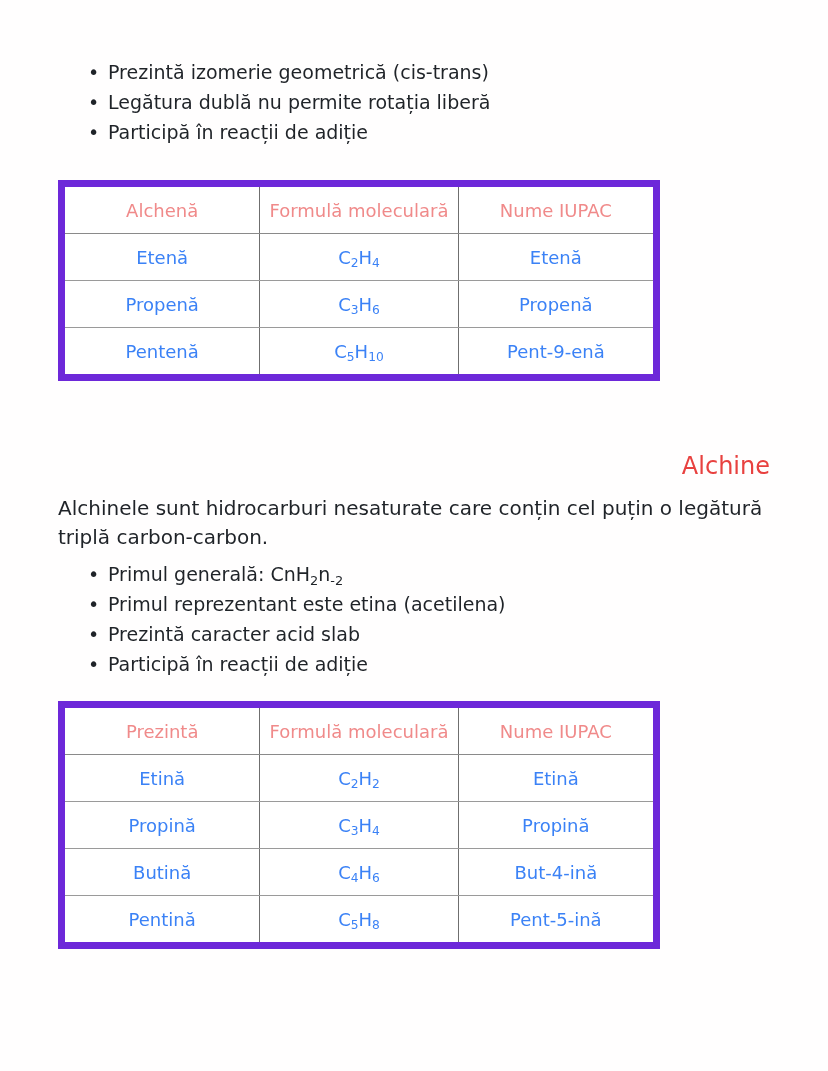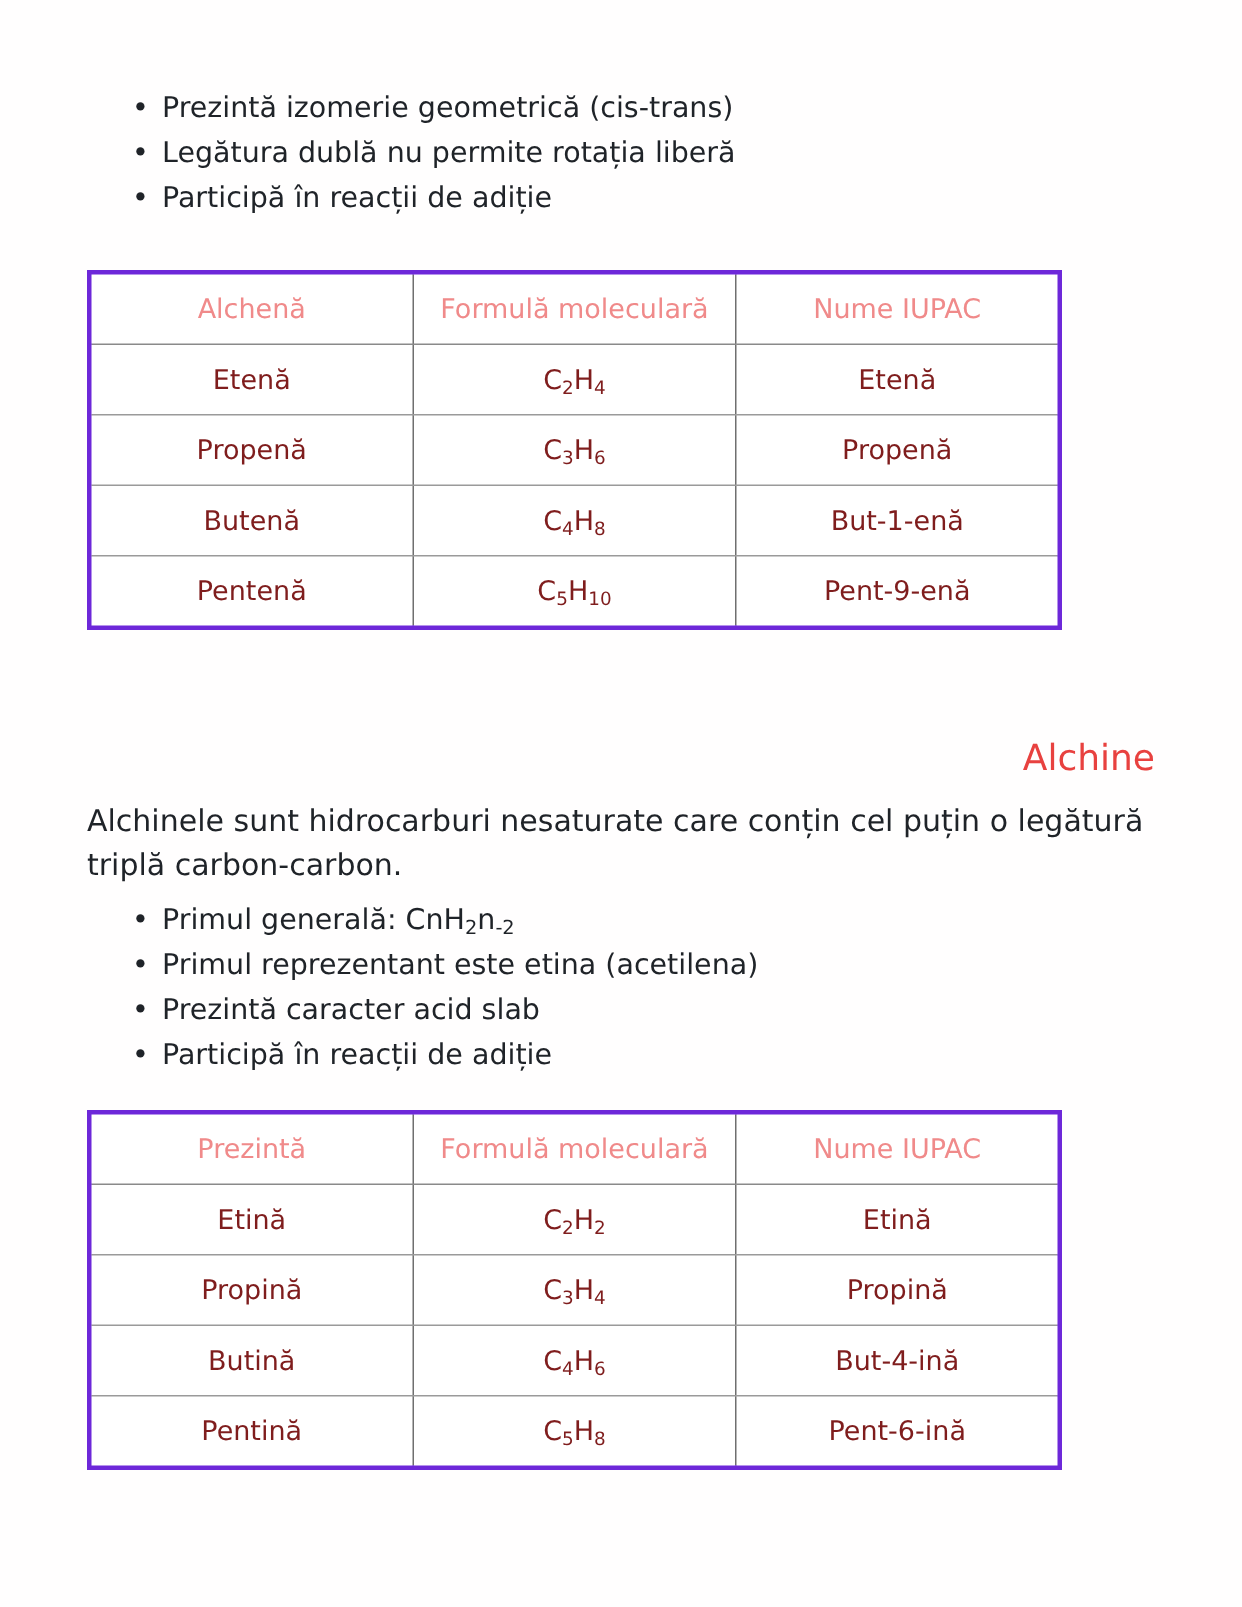--- a/index.html
+++ b/index.html
@@ -49,23 +49,23 @@
   #list-alchene {
     padding-top: 57px;
   }
   #list-alchine {
     padding-top: 7px;
   }
 
   
   .chem-table {
     border-collapse: collapse;
-    width: 650px;
+    width: 602px;
     table-layout: fixed;
-    border: 3px solid #6d28d9;
+    border: 7px solid #6d28d9;
     background: #ffffff;
   }
   .chem-table col { width: 33.3333%; }
 
   .chem-table th,
   .chem-table td {
     text-align: center;
     vertical-align: middle;
     height: 46px;
     padding: 0 6px;
@@ -80,21 +80,21 @@
   }
   .chem-table tr:last-child td {
     border-bottom: none;
   }
   .chem-table th {
     color: #f08a8a;
     font-size: 18px;
     border-bottom: 1px solid #8a8a8a;
   }
   .chem-table td {
-    color: #7f1d1d;
+    color: #3b82f6;
     font-size: 18px;
   }
   .chem-table sub {
     font-size: 0.68em;
     line-height: 0;
     vertical-align: -0.28em;
   }
 
   #table-alchene-wrap { padding-top: 33px; }
   #table-alchine-wrap { padding-top: 22px; }
@@ -152,25 +152,20 @@
       <tbody>
         <tr>
           <td>Etenă</td>
           <td><span>C</span><sub>2</sub><span>H</span><sub>4</sub></td>
           <td>Etenă</td>
         </tr>
         <tr>
           <td>Propenă</td>
           <td><span>C</span><sub>3</sub><span>H</span><sub>6</sub></td>
           <td>Propenă</td>
-        </tr>
-        <tr>
-          <td>Butenă</td>
-          <td><span>C</span><sub>4</sub><span>H</span><sub>8</sub></td>
-          <td>But-1-enă</td>
         </tr>
         <tr>
           <td>Pentenă</td>
           <td><span>C</span><sub>5</sub><span>H</span><sub>10</sub></td>
           <td>Pent-9-enă</td>
         </tr>
       </tbody>
     </table>
   </div>
 
@@ -212,19 +207,19 @@
           <td>Propină</td>
         </tr>
         <tr>
           <td>Butină</td>
           <td><span>C</span><sub>4</sub><span>H</span><sub>6</sub></td>
           <td>But-4-ină</td>
         </tr>
         <tr>
           <td>Pentină</td>
           <td><span>C</span><sub>5</sub><span>H</span><sub>8</sub></td>
-          <td>Pent-6-ină</td>
+          <td>Pent-5-ină</td>
         </tr>
       </tbody>
     </table>
   </div>
 
 </div>
 
 </body></html>

